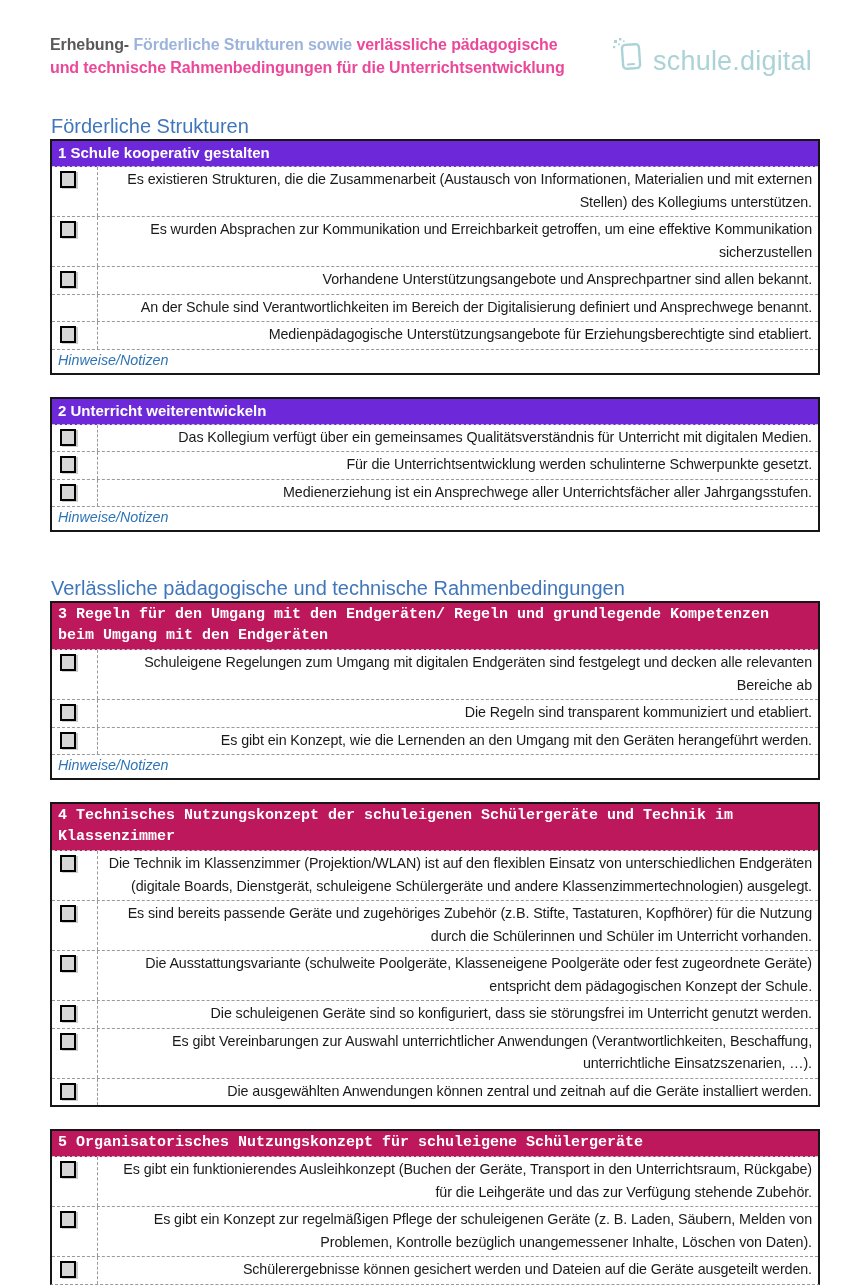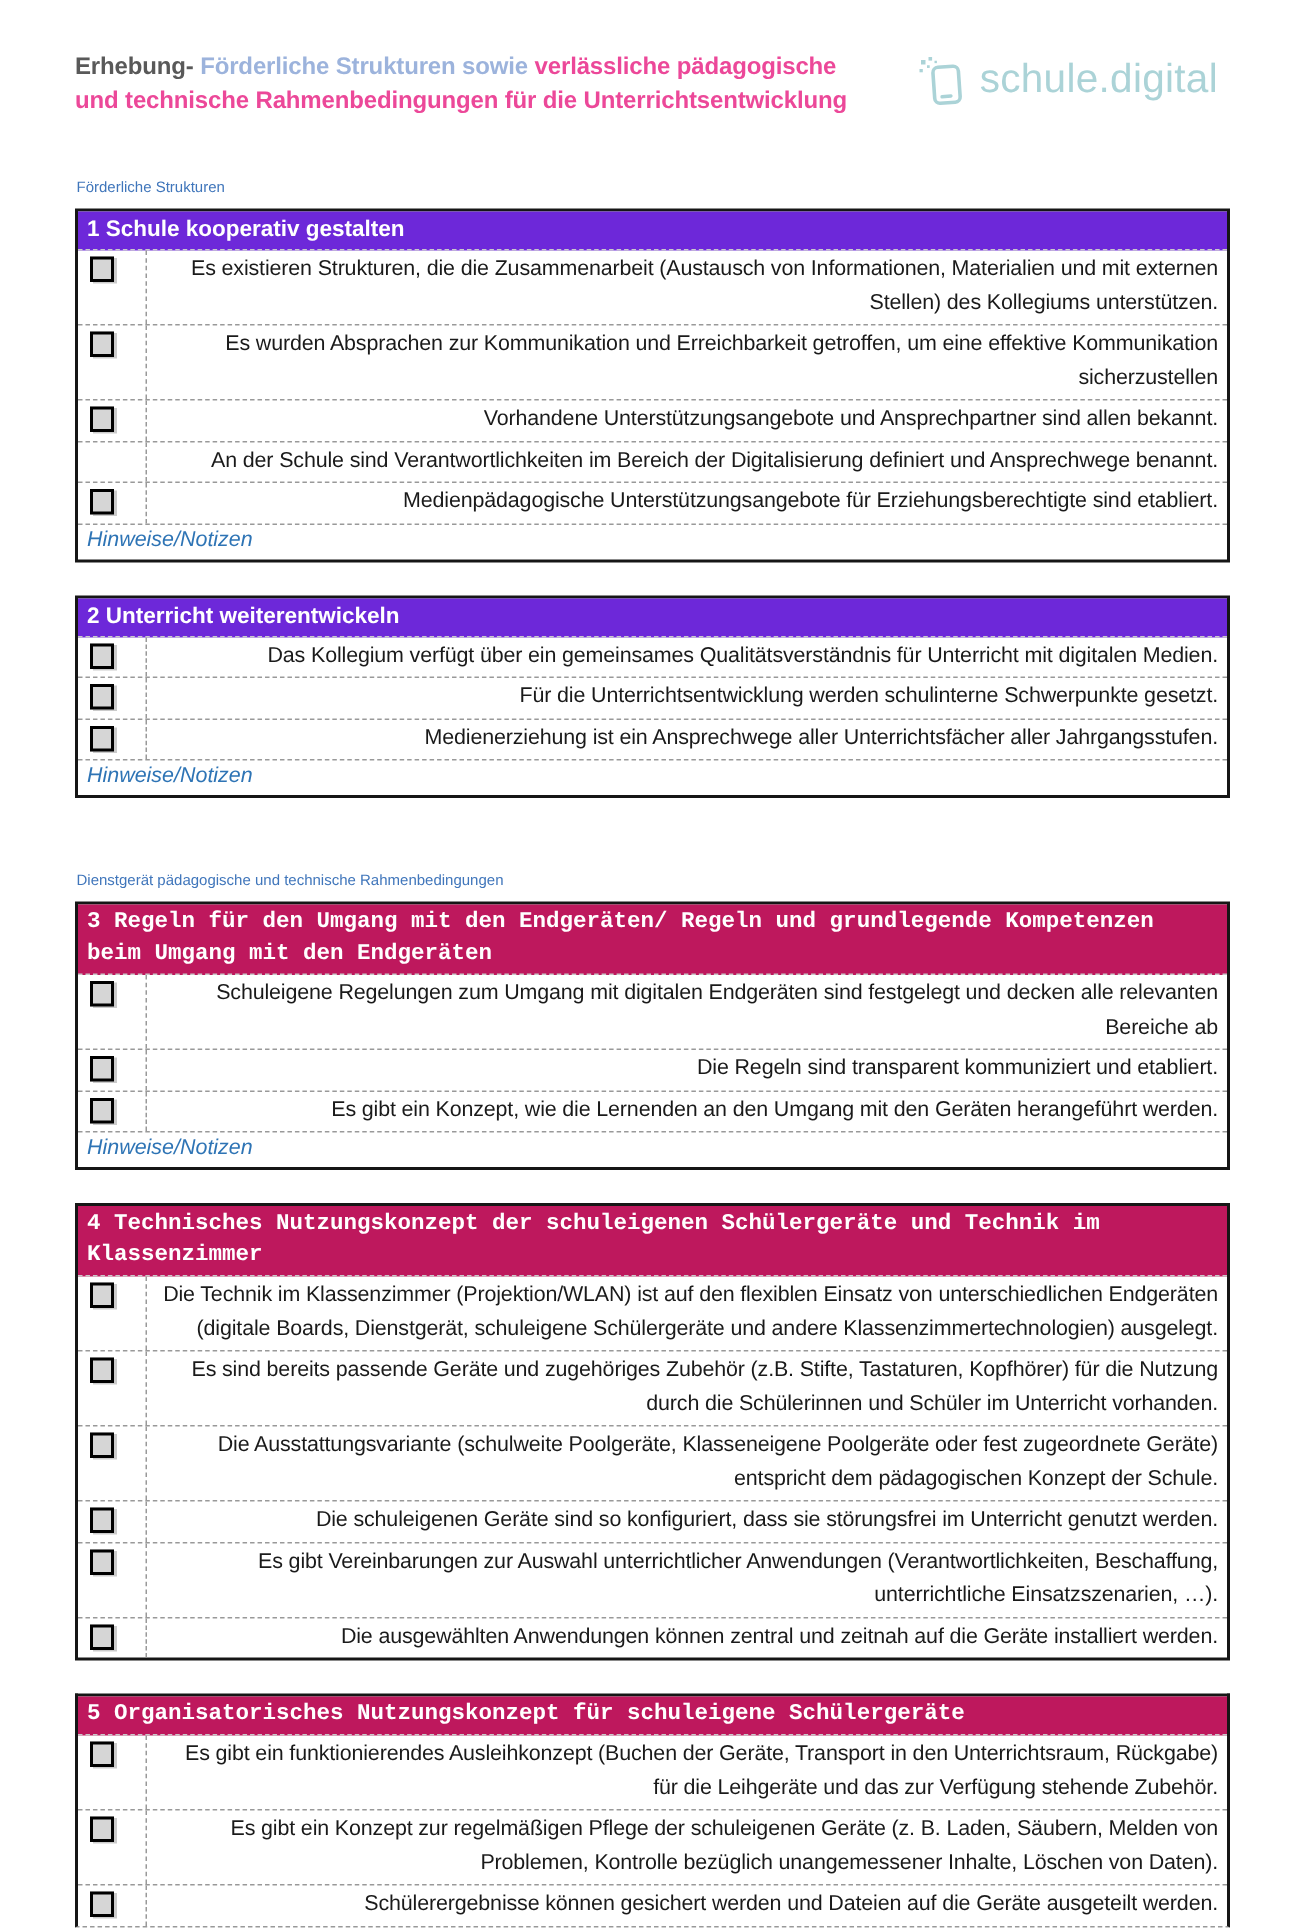--- a/index.html
+++ b/index.html
@@ -8,25 +8,25 @@
     font-family:"Liberation Sans",sans-serif;color:#1a1a1a;
   }
   .page{padding:33px 46px 0 50px;box-sizing:border-box;}
 
   
   .doc-header{display:flex;justify-content:space-between;align-items:flex-start;}
   .doc-title{width:525px;font-size:16px;font-weight:700;line-height:23px;letter-spacing:-0.1px;}
   .seg-prefix{color:#595959;}
   .seg-light{color:#9cb3dc;}
   .seg-mid{color:#ec4899;}
-  .logo{display:flex;align-items:flex-start;gap:7px;margin-top:4px;margin-right:8px;}
+  .logo{display:flex;align-items:flex-end;gap:7px;margin-top:4px;margin-right:8px;}
   .logo-text{color:#abd3d7;font-size:27px;font-weight:400;letter-spacing:0.2px;}
 
   
-  .grp-heading{color:#4076bb;font-size:10px;font-weight:400;margin:0 0 3px 1px;line-height:20px;}
+  .grp-heading{color:#4076bb;font-size:20px;font-weight:400;margin:0 0 3px 1px;line-height:20px;}
   .spacer-top{height:37px;}
   .spacer-mid{height:24px;}
 
   
   .tbl{border:2px solid #161616;margin-bottom:22px;}
   .tbl.cut-bottom{border-bottom:1px dashed #999;}
   .tbl-header{
     background:#6d28d9;color:#ffffff;font-weight:700;font-size:15px;
     line-height:21px;padding:1px 8px 3px 6px;border-bottom:1px dashed #c9c9c9;
   }
@@ -130,21 +130,21 @@
       <div class="cb-cell">
           <span class="checkbox"></span>
         </div>
       <div class="txt-cell">Medienerziehung ist ein Ansprechwege aller Unterrichtsfächer aller Jahrgangsstufen.</div>
     </div>
     <div class="footer-row">Hinweise/Notizen</div>
   </div>
 
   <div class="spacer-mid"></div>
 
-  <div class="grp-heading">Dienstgerät pädagogische und technische Rahmenbedingungen</div>
+  <div class="grp-heading">Verlässliche pädagogische und technische Rahmenbedingungen</div>
 
   <div class="tbl">
     <div class="tbl-header dark">3 Regeln für den Umgang mit den Endgeräten/ Regeln und grundlegende Kompetenzen beim Umgang mit den Endgeräten</div>
     <div class="row">
       <div class="cb-cell">
           <span class="checkbox"></span>
         </div>
       <div class="txt-cell">Schuleigene Regelungen zum Umgang mit digitalen Endgeräten sind festgelegt und decken alle relevanten Bereiche ab</div>
     </div>
     <div class="row">

